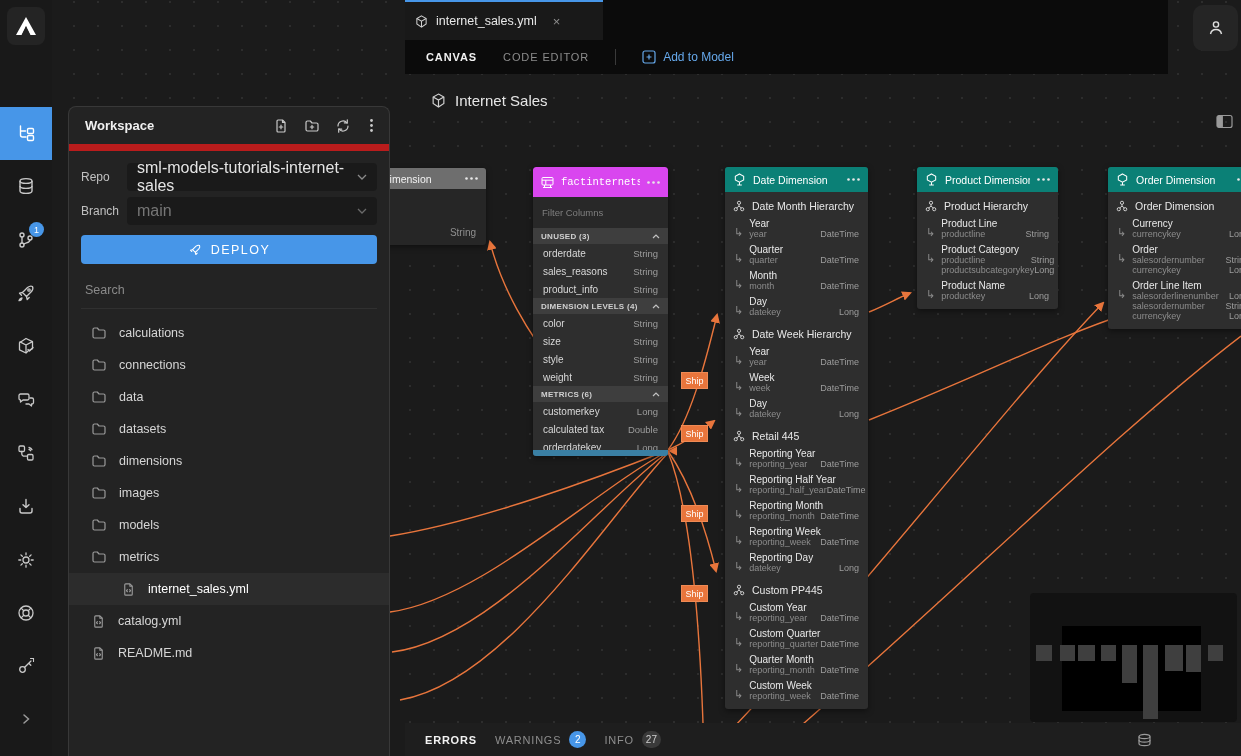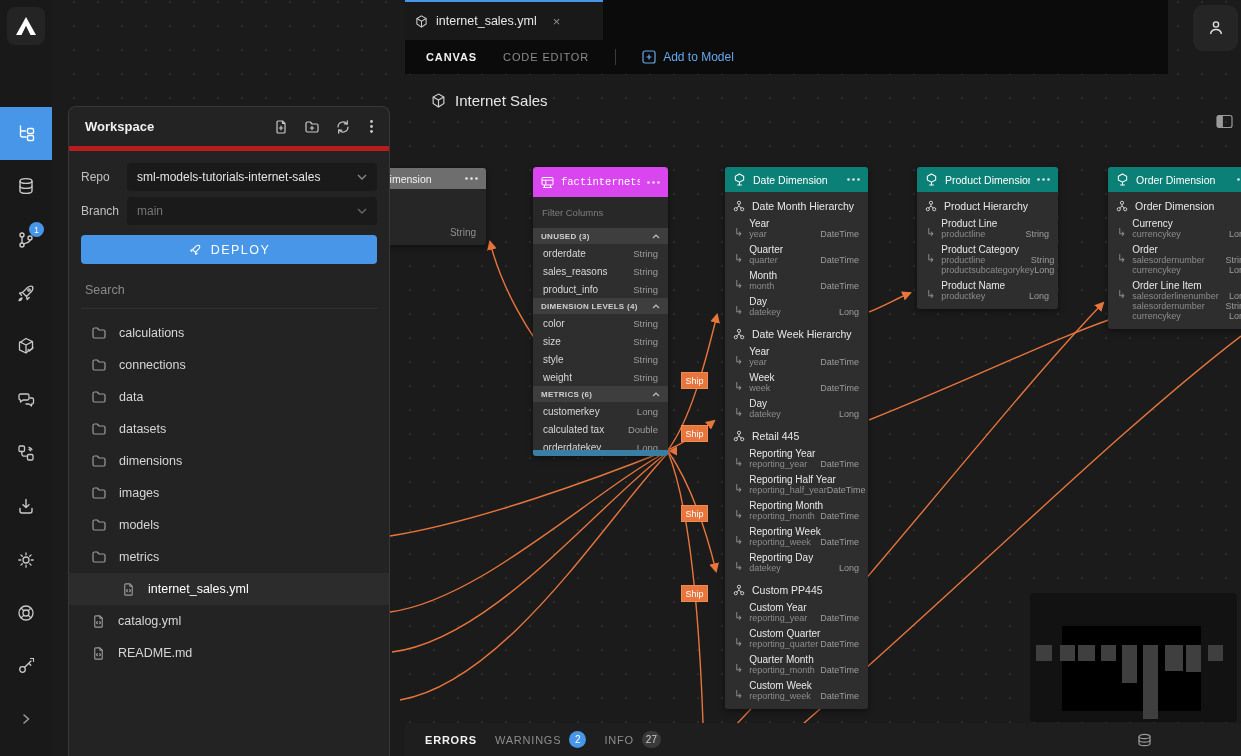--- a/index.html
+++ b/index.html
@@ -44,29 +44,29 @@
   .mode.active { color:#f2f2f2; font-weight:bold; }
   .mode-div { width:1px; height:16px; background:#3a3a3a; }
   .add-model { display:flex; align-items:center; gap:7px; color:#66a9ec; font-size:12px; cursor:pointer; }
 
   .avatar-btn { position:absolute; left:1193px; top:5px; width:45px; height:46px; background:#252525;
                 border-radius:10px; z-index:30; display:flex; align-items:center; justify-content:center; cursor:pointer; }
 
   
   .panel { position:absolute; left:68px; top:106px; width:322px; bottom:0; background:#232323;
            border:1px solid #383838; border-bottom:none; border-radius:8px 8px 0 0; z-index:40; }
-  .panel-head { height:44px; display:flex; align-items:center; padding:0 16px; border-bottom:5px solid #b91c1c; }
+  .panel-head { height:44px; display:flex; align-items:center; padding:0 16px; border-bottom:7px solid #b91c1c; }
   .panel-head .ph-title { flex:1; color:#f0f0f0; font-size:13px; font-weight:bold; }
   .panel-head .ph-icons { display:flex; align-items:center; gap:15px; }
   .ph-icons span { cursor:pointer; display:flex; }
   .panel-form { padding:12px 12px 0; }
   .form-row { display:flex; align-items:center; margin-bottom:6px; }
   .form-row label { width:46px; font-size:12px; color:#c0c0c0; }
   .select { flex:1; height:28px; background:#1a1a1a; border-radius:4px; display:flex; align-items:center;
-            padding:0 10px; font-size:12px; color:#e4e4e4; cursor:pointer; }
+            padding:0 10px; font-size:16px; color:#e4e4e4; cursor:pointer; }
   .select .chev { margin-left:auto; display:flex; }
   .select.dim-val { color:#767676; }
   .deploy { margin-top:10px; height:29px; background:#4796e8; border-radius:4px; color:#fff;
             display:flex; align-items:center; justify-content:center; gap:9px; font-size:12.5px;
             letter-spacing:1.5px; cursor:pointer; }
   .searchbox { margin:16px 12px 0; padding:0 4px 10px; border-bottom:1px solid #303030; }
   .searchbox input { width:100%; background:transparent; border:none; outline:none;
                      color:#d0d0d0; font-size:12.5px; font-family:"Liberation Sans",sans-serif; }
   .searchbox input::placeholder { color:#8a8a8a; }
   .tree { padding-top:8px; }

